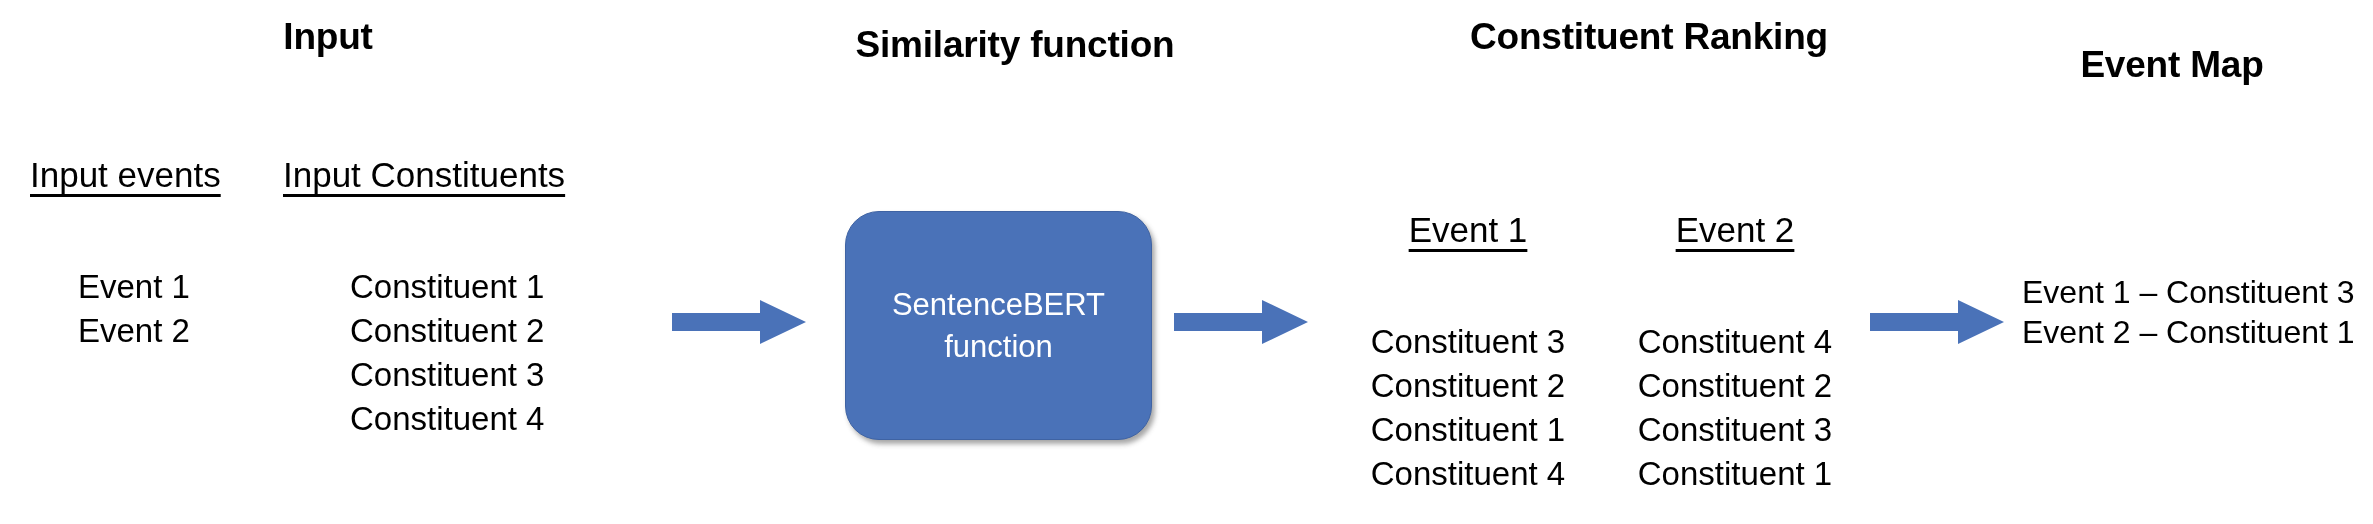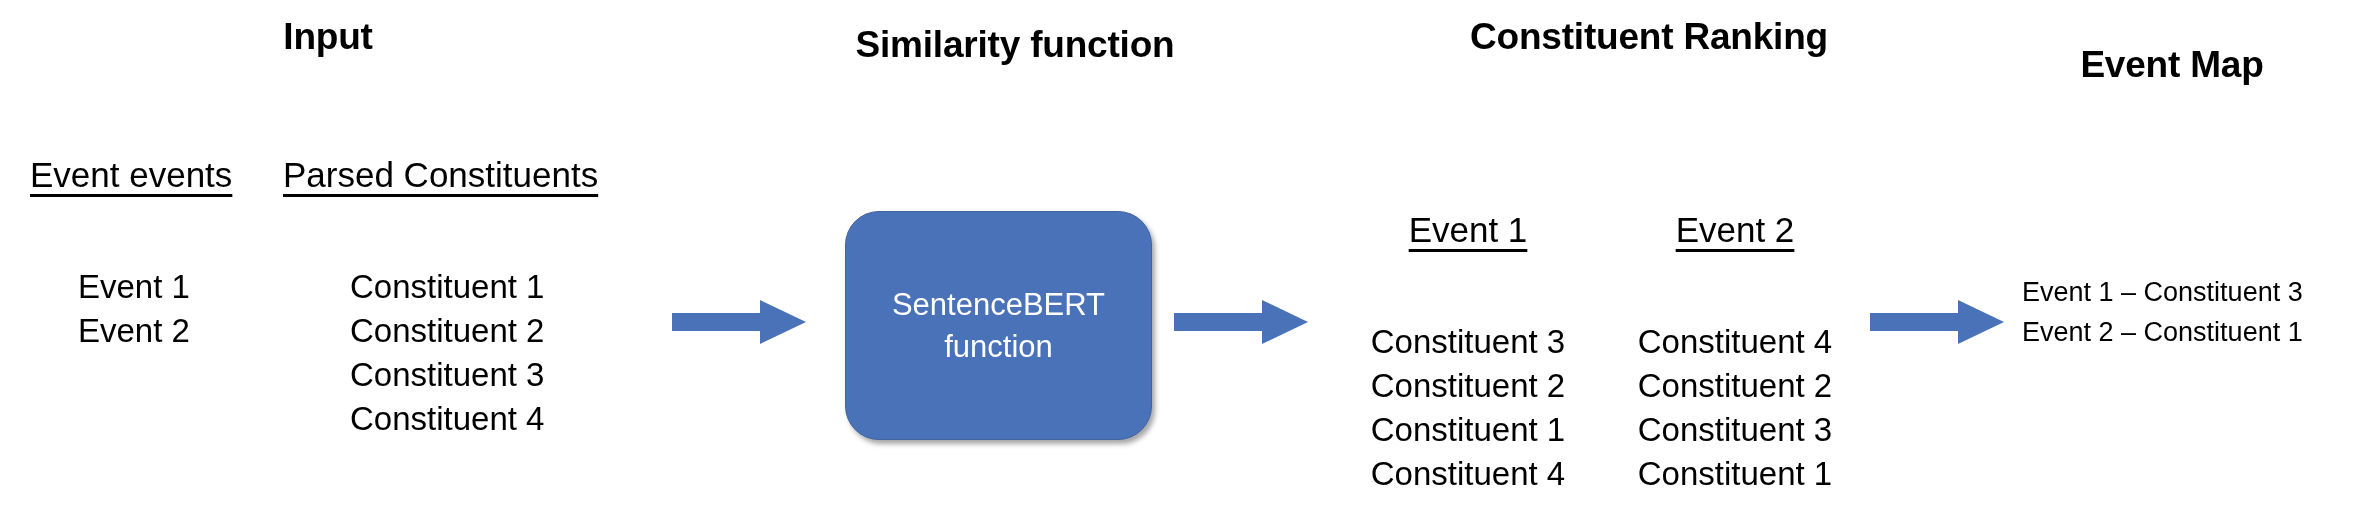--- a/index.html
+++ b/index.html
@@ -99,28 +99,28 @@
 <div id="canvas">
 
   <div class="section-title" style="left:328px; top:16px;">Input</div>
 
   <div class="section-title" style="left:1015px; top:16px;margin-top:8px;">Similarity function</div>
 
   <div class="section-title" style="left:1603px; top:16px;margin-left:46px;">Constituent Ranking</div>
 
   <div class="section-title" style="left:2172px; top:16px;margin-top:28px;">Event Map</div>
 
-  <div class="col-heading" style="left:30px; top:155px;">Event events</div>
+  <div class="col-heading" style="left:30px; top:155px;">Input events</div>
 
   <div class="item-list" style="left:78px; top:265px;">
     <div class="row">Event 1</div>
     <div class="row">Event 2</div>
   </div>
 
-  <div class="col-heading" style="left:283px; top:155px;">Parsed Constituents</div>
+  <div class="col-heading" style="left:283px; top:155px;">Input Constituents</div>
 
   <div class="item-list" style="left:350px; top:265px;">
     <div class="row">Constituent 1</div>
     <div class="row">Constituent 2</div>
     <div class="row">Constituent 3</div>
     <div class="row">Constituent 4</div>
   </div>
 
   <div class="arrow" style="left:672px; top:300px; width:134px;">
     <svg viewBox="0 0 134 44" preserveAspectRatio="none" aria-hidden="true">
@@ -156,18 +156,18 @@
     <div class="row">Constituent 3</div>
     <div class="row">Constituent 1</div>
   </div>
 
   <div class="arrow" style="left:1870px; top:300px; width:134px;">
     <svg viewBox="0 0 134 44" preserveAspectRatio="none" aria-hidden="true">
       <polygon points="0,13 88,13 88,0 134,22 88,44 88,31 0,31" fill="#4a72b8"></polygon>
     </svg>
   </div>
 
-  <div class="item-list" style="left:2022px; top:272px; font-size:27px; line-height:40px;">
+  <div class="item-list" style="left:2022px; top:272px; font-size:32px; line-height:40px;">
     <div class="row">Event 1 – Constituent 3</div>
     <div class="row">Event 2 – Constituent 1</div>
   </div>
 
 </div>
 
 </body></html>

